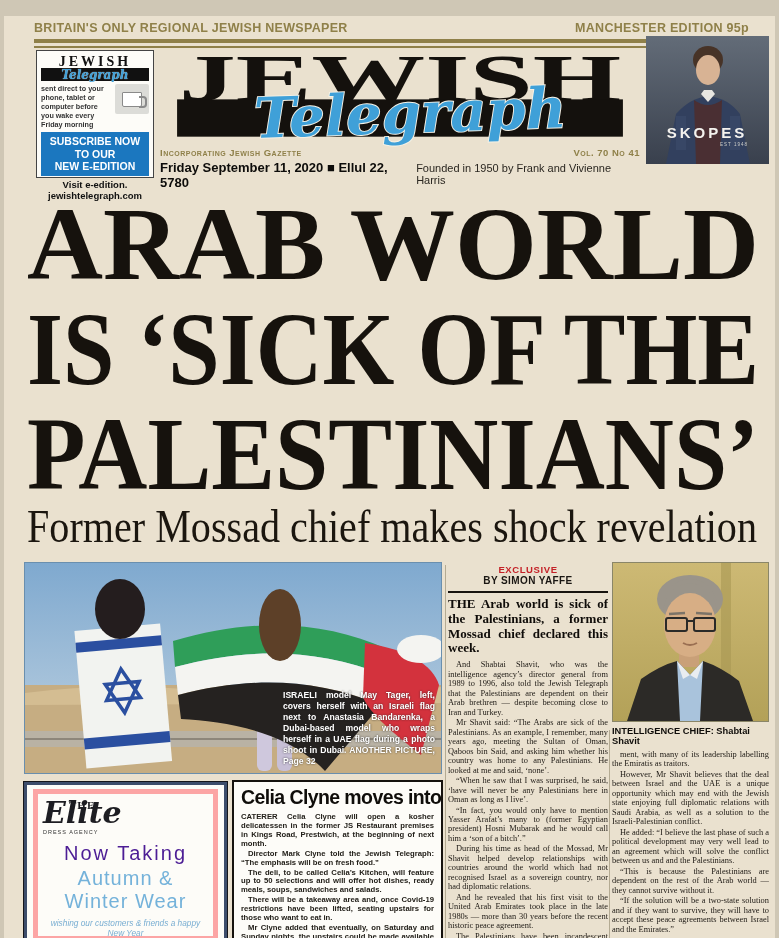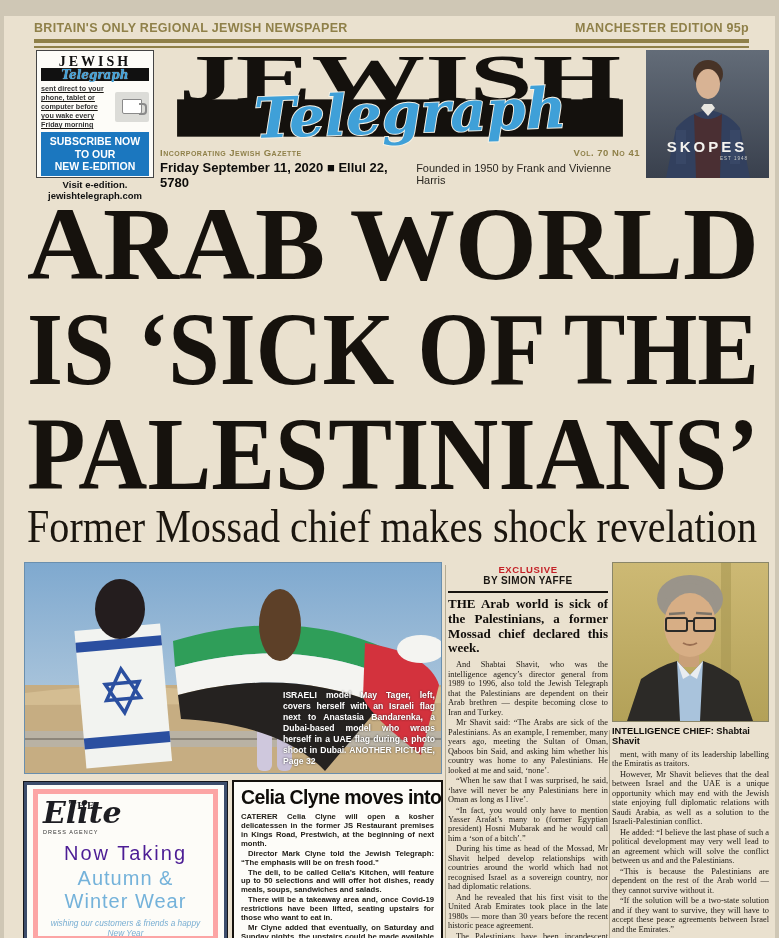--- a/index.html
+++ b/index.html
@@ -17,21 +17,21 @@
     border-top:4px solid #8f8049; border-bottom:2px solid #8f8049; }
 
   
   .promo-box { position:absolute; left:32px; top:34px; width:118px; height:128px;
     background:#fdfcf8; border:1px solid #444; padding:3px 4px; text-align:center; }
   .mini-jewish { font-family:"Liberation Serif",serif; font-weight:bold;
     font-size:14px; letter-spacing:3px; color:#111; }
   .mini-bar { background:#111; height:13px; line-height:11px; margin-top:-2px; }
   .mini-script { font-family:"DejaVu Serif",serif; font-style:italic; font-weight:bold;
     font-size:12px; color:#3fa0d8; text-shadow:0 0 1px #fff; }
-  .promo-body { display:flex; gap:5px; align-items:center; margin:3px 0 3px;text-decoration:underline; }
+  .promo-body { display:flex; gap:5px; align-items:flex-start; margin:3px 0 3px; }
   .promo-text { font-size:7.2px; line-height:1.25; font-weight:bold; color:#333; text-align:left; flex:1; }
   .mug-wrap { width:34px; height:30px; background:#dcdcd8; border-radius:2px;
     display:flex; align-items:center; justify-content:center; flex:none; }
   .mug { width:20px; height:15px; background:#fff; border:1px solid #8a8a8a;
     border-radius:1px 1px 2px 2px; position:relative; }
   .mug::after { content:""; position:absolute; right:-6px; top:3px; width:6px; height:8px;
     border:2px solid #8a8a8a; border-left:none; border-radius:0 4px 4px 0; }
   .subscribe { background:#1b77bf; color:#fff; font-weight:bold; font-size:10.5px;
     line-height:1.2; padding:3px 1px; white-space:pre-line; }
   .visit { font-weight:bold; font-size:9.5px; line-height:1.2; margin-top:3px;
@@ -43,21 +43,21 @@
   .logo-jewish { font-family:"Liberation Serif",serif; font-weight:bold; fill:#14110d; }
   .logo-script { font-family:"DejaVu Serif",serif; font-style:italic; font-weight:bold;
     fill:#3fa0d8; stroke:#f6f2e6; stroke-width:2px; paint-order:stroke; }
   .inc-row { display:flex; justify-content:space-between; margin-top:1px;
     color:#8f8049; font-weight:bold; font-size:9.5px; font-variant:small-caps; letter-spacing:.5px; }
   .date-row { display:flex; justify-content:space-between; align-items:baseline; margin-top:2px; }
   .date-left { font-weight:bold; font-size:13px; color:#0d0c0a; }
   .founded { font-size:11px; color:#2a2620; }
 
   
-  .skopes { position:absolute; left:642px; top:34px; width:123px; height:128px;border-radius:28px; }
+  .skopes { position:absolute; left:642px; top:20px; width:123px; height:128px;border-radius:28px; }
   .skopes svg { display:block; }
 
   
   .headline { position:absolute; left:22px; top:167px; width:735px; }
   .headline svg { display:block; width:735px; height:314px; }
   .hl { font-family:"Liberation Serif",serif; font-weight:bold; fill:#16120d; }
   .subhead { position:absolute; left:22px; top:484px; width:735px; }
   .subhead svg { display:block; width:735px; height:54px; }
   .sh { font-family:"Liberation Serif",serif; fill:#1b160f; }
 

